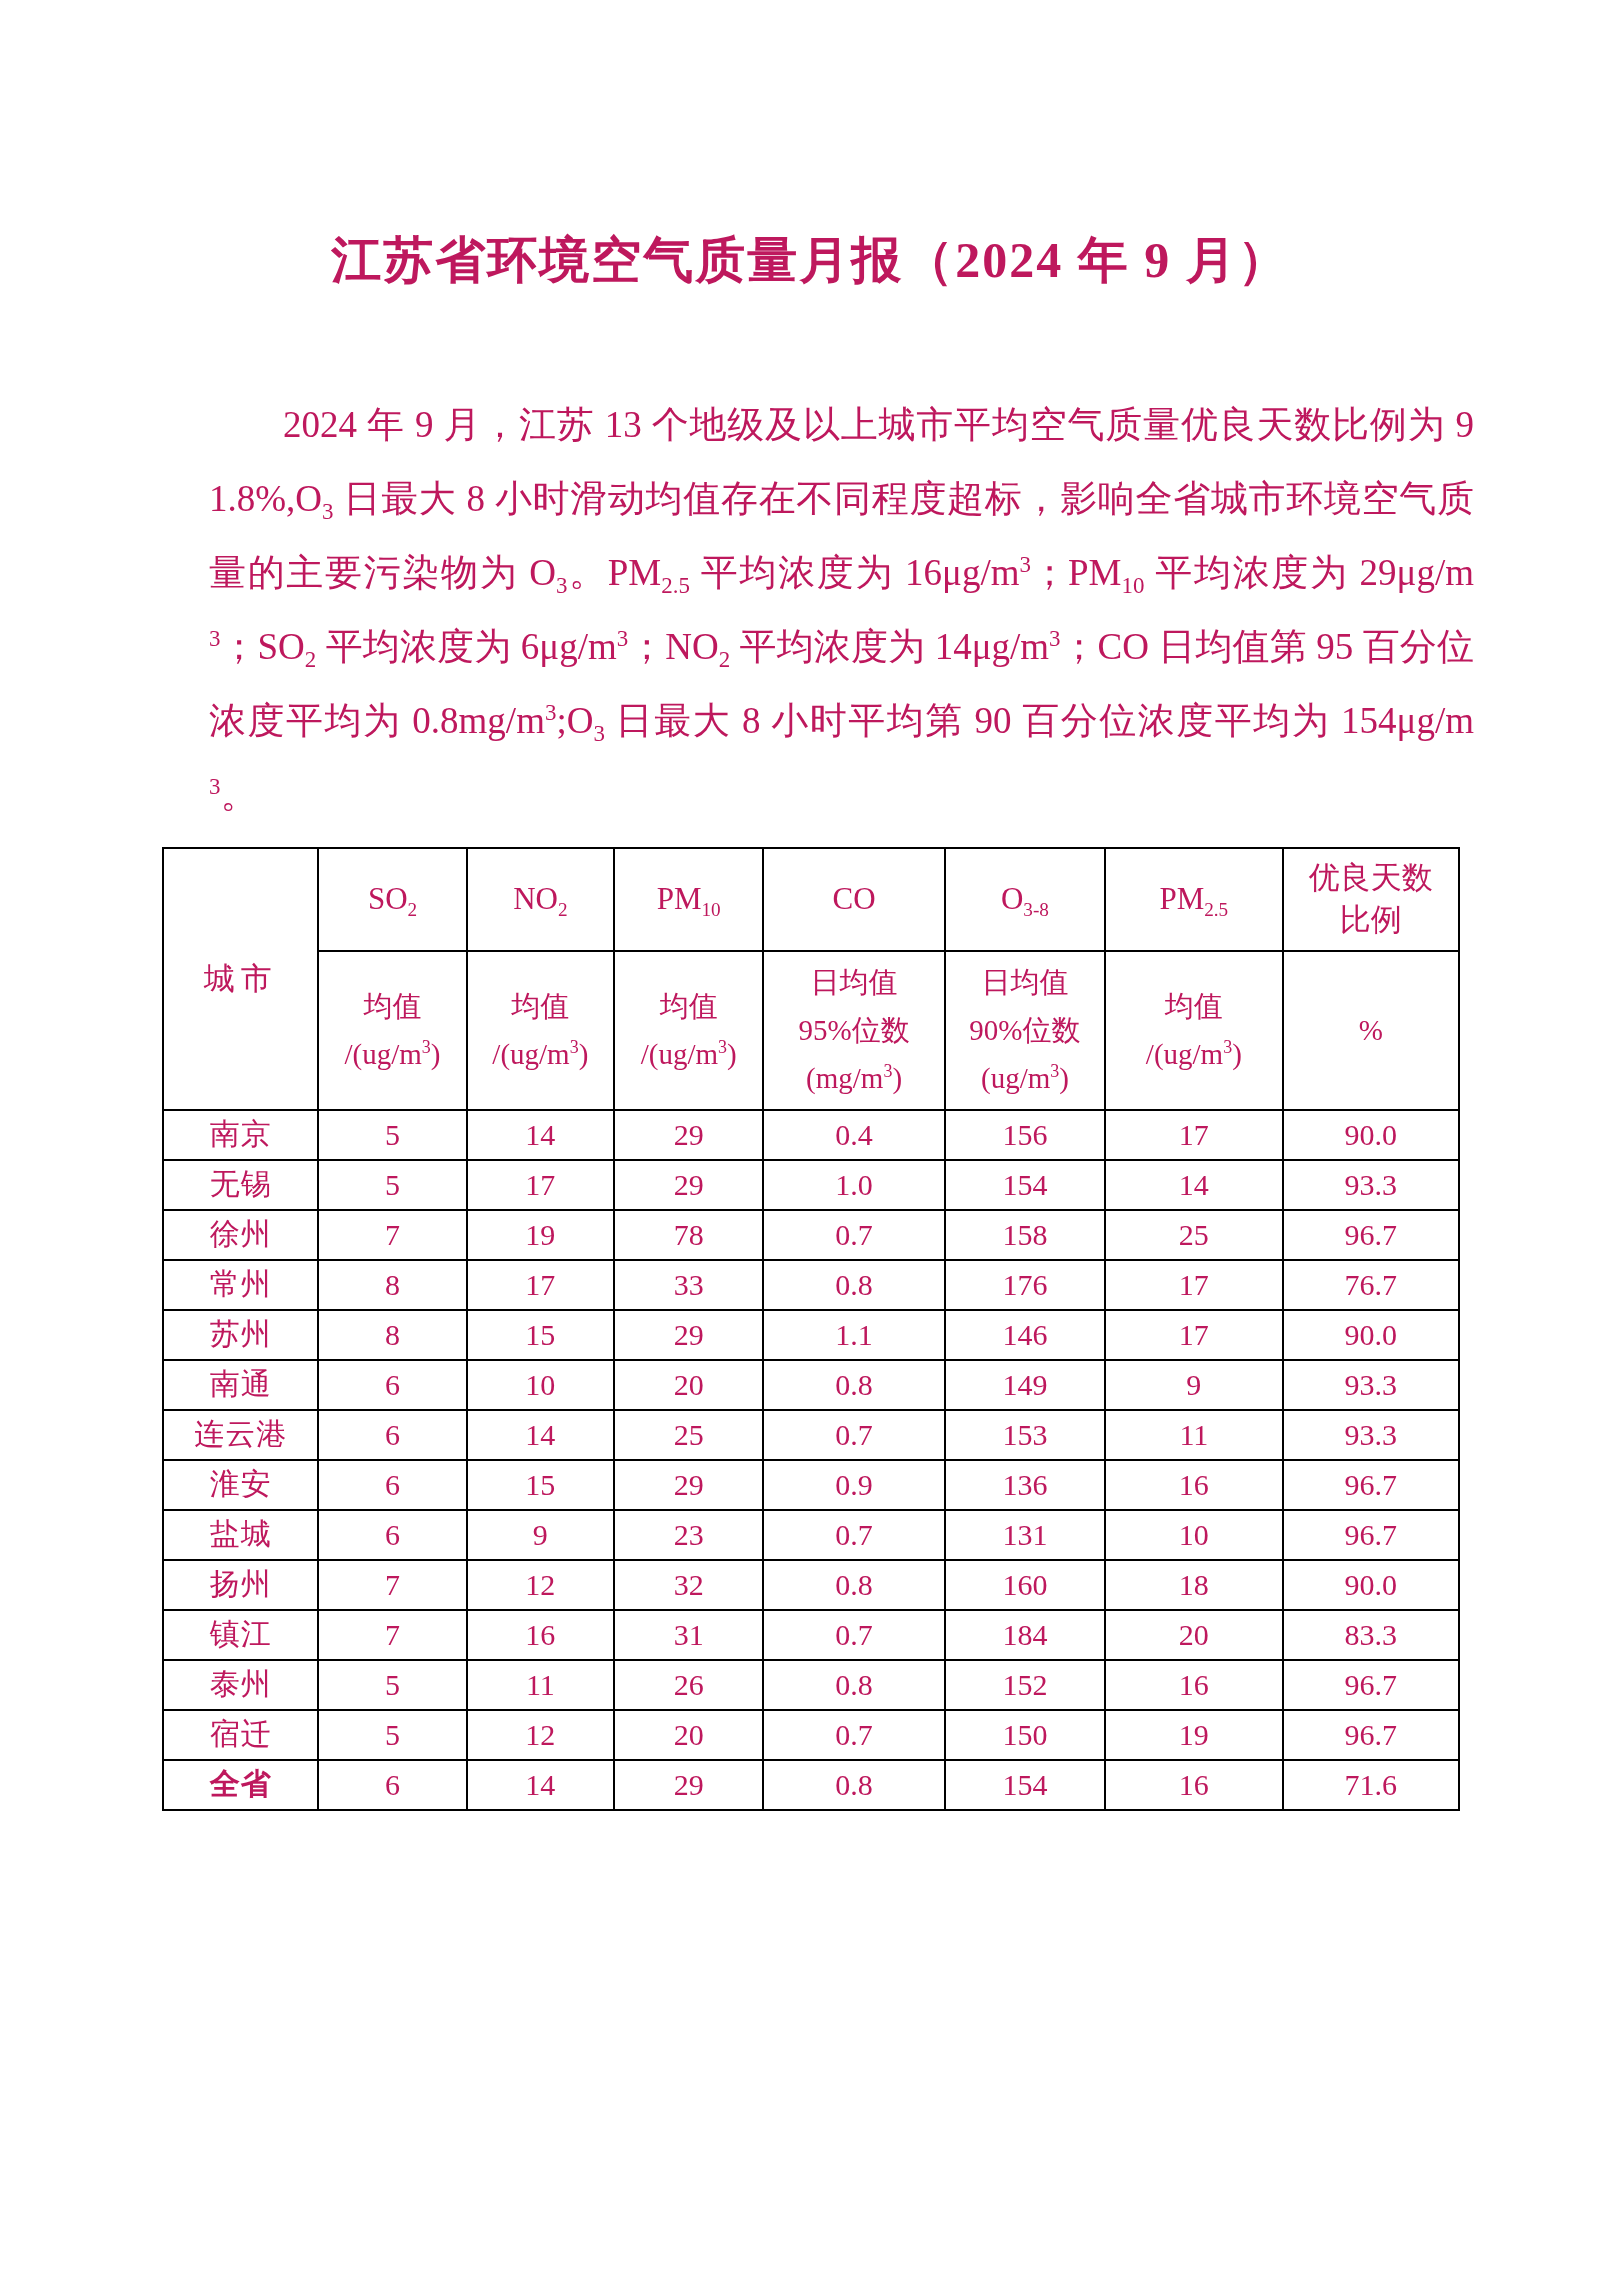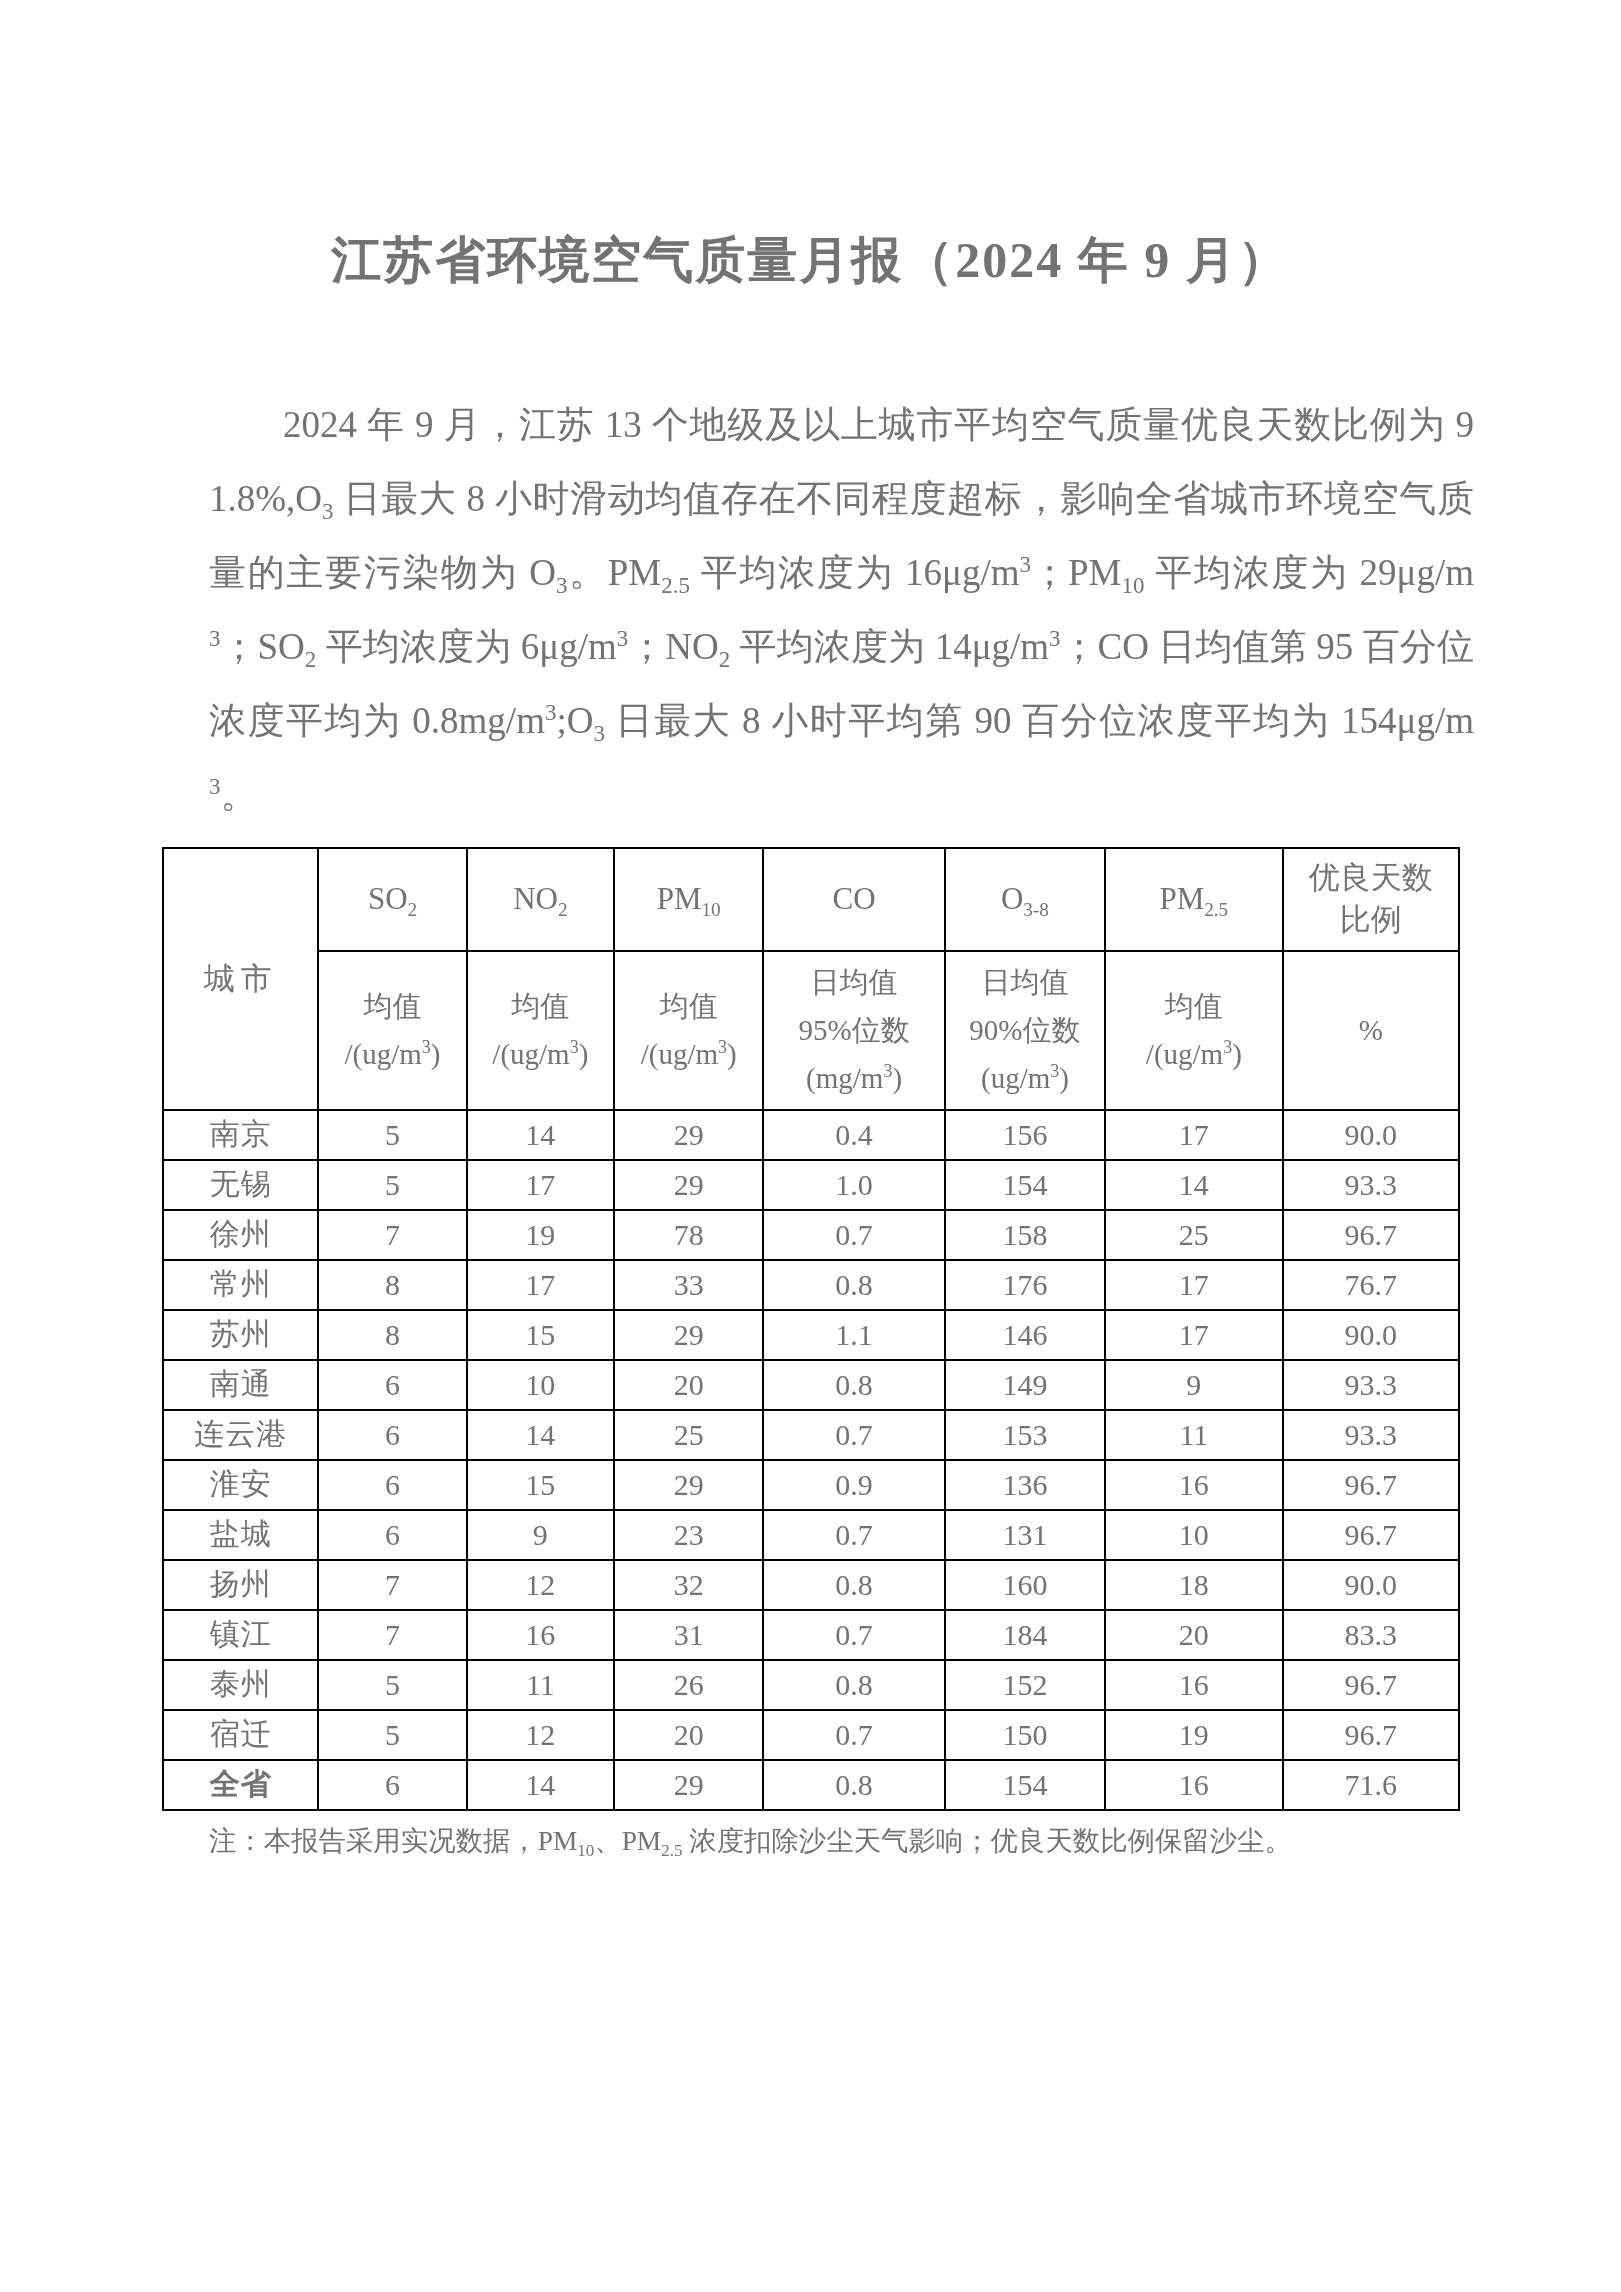--- a/index.html
+++ b/index.html
@@ -5,21 +5,21 @@
   html, body {
     margin: 0;
     padding: 0;
     background: #ffffff;
   }
   .page {
     position: relative;
     width: 1621px;
     height: 2293px;
     background: #ffffff;
-    color: #737373;
+    color: #be185d;
     font-family: "Liberation Serif", "DejaVu Serif", serif;
     overflow: hidden;
     box-sizing: border-box;
     padding-top: 225px;
   }
   .doc-title {
     margin: 0;
     text-align: center;
     font-size: 50px;
     font-weight: bold;
@@ -256,16 +256,15 @@
           <td>14</td>
           <td>29</td>
           <td>0.8</td>
           <td>154</td>
           <td>16</td>
           <td>71.6</td>
         </tr>
       </tbody>
   </table>
 
-  <div class="footnote">注：本报告采用实况数据，PM<sub>10</sub>、PM<sub>2.5</sub> 浓度扣除沙尘天气影响；优良天数比例保留沙尘。</div>
 
 </div>
 
 
 </body></html>

